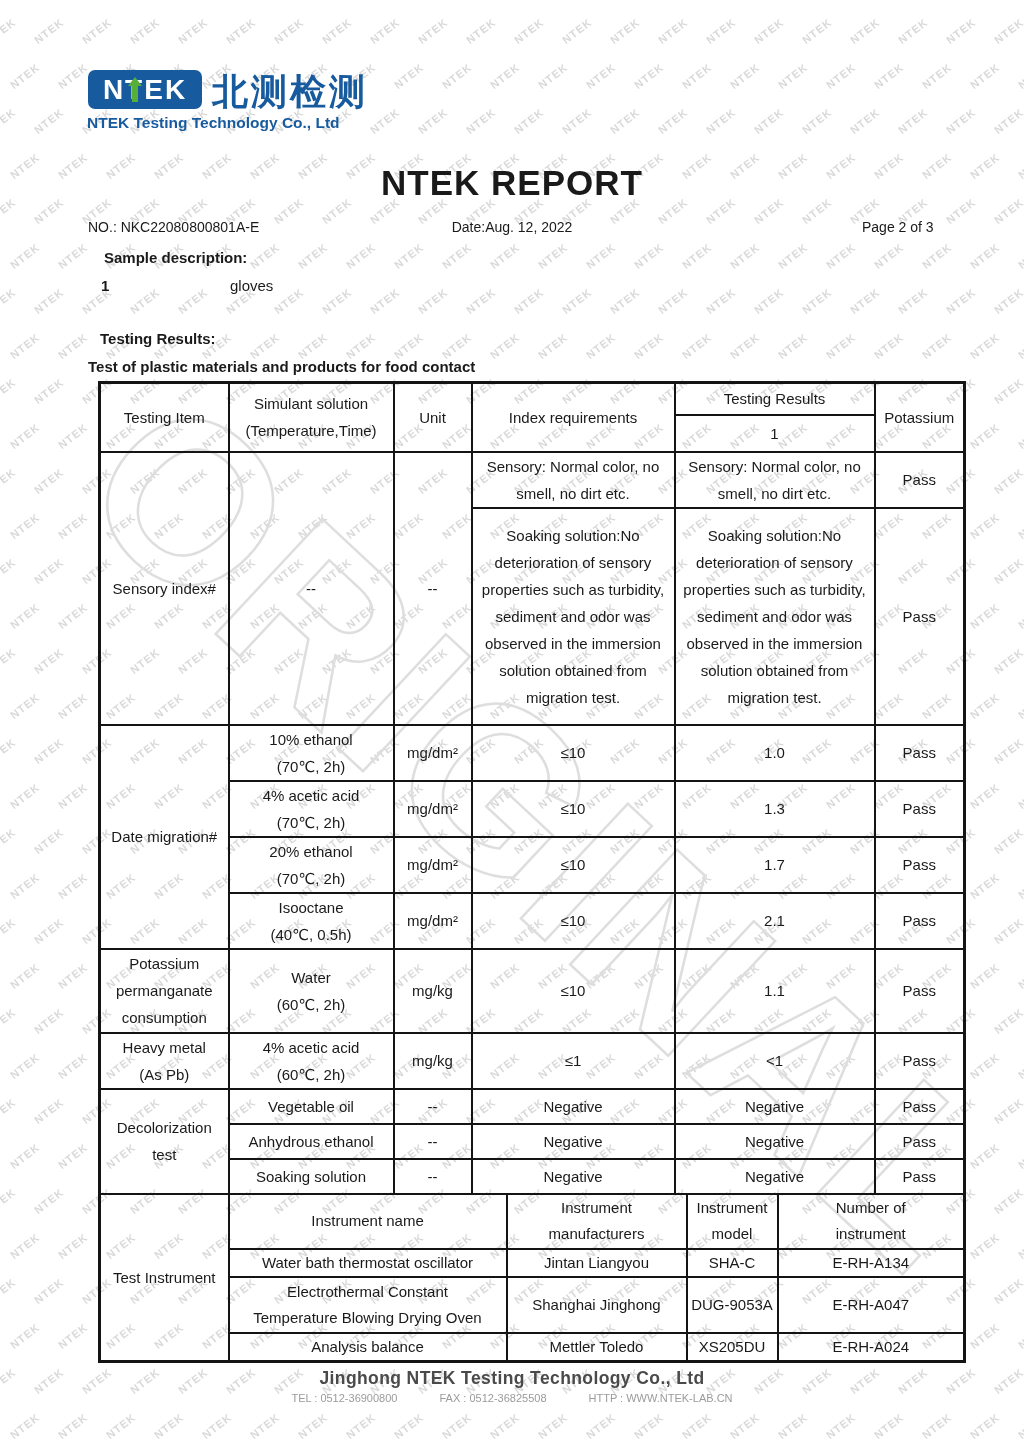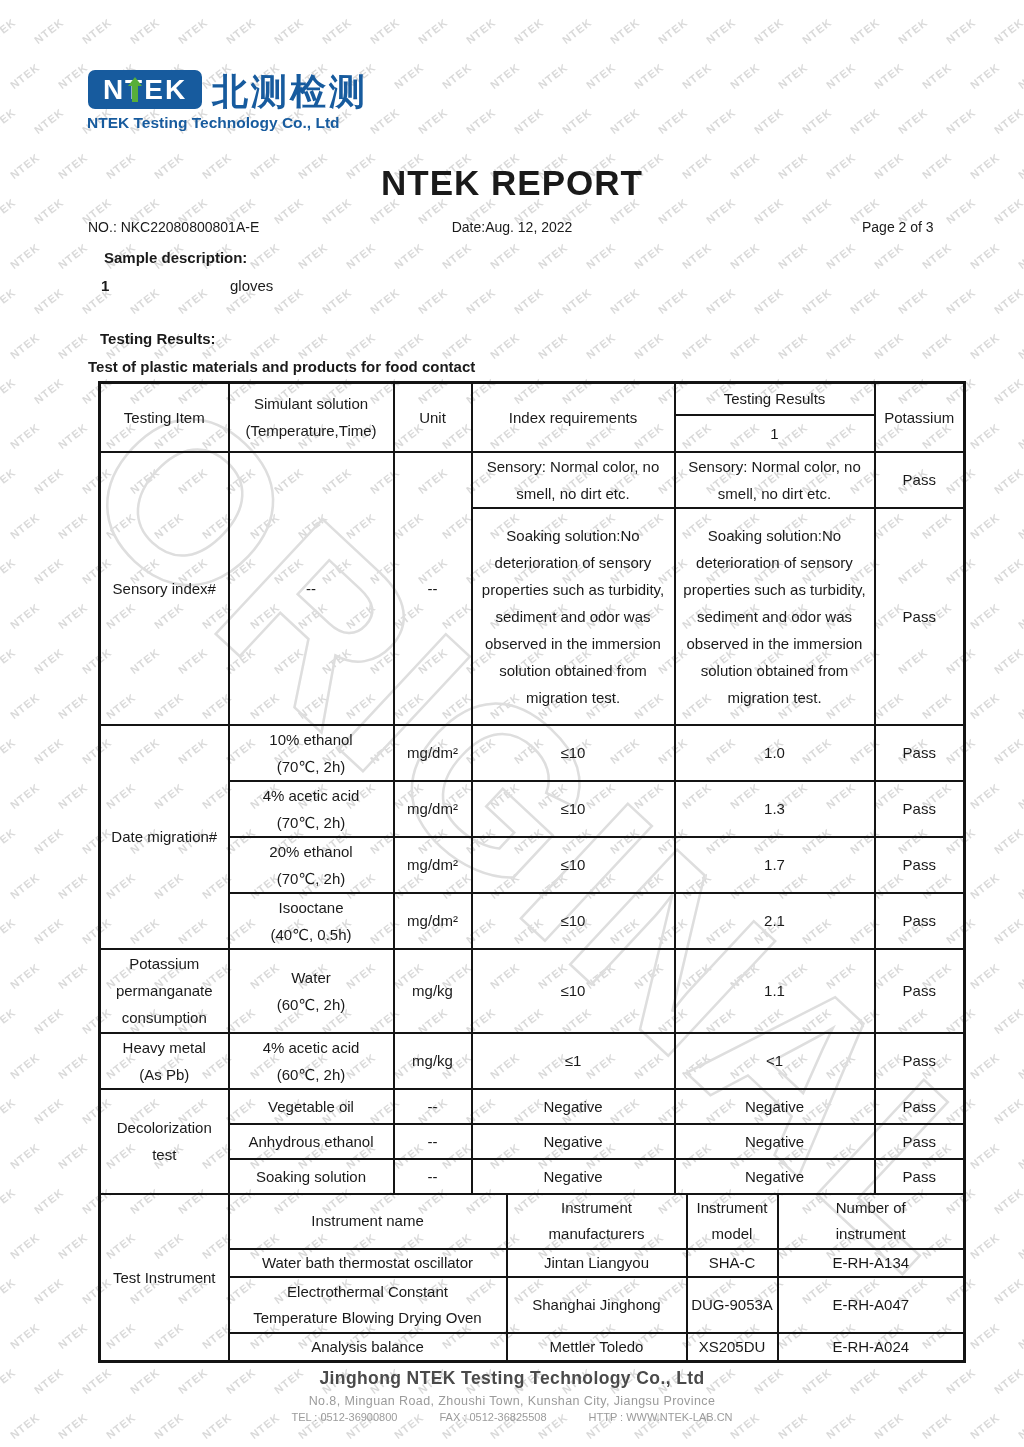--- a/index.html
+++ b/index.html
@@ -991,19 +991,18 @@
             </tr>
           </tbody>
         </table>
       </td>
     </tr>
   </tbody>
 </table>
 
 <div class="abs footer">
   <div class="footer-company">Jinghong NTEK Testing Technology Co., Ltd</div>
-  <div class="footer-address">No.8, Minguan Road, Zhoushi Town, Kunshan City, Jiangsu Province</div>
   <div class="footer-contact">
     <span>TEL : 0512-36900800</span>
     <span>FAX : 0512-36825508</span>
     <span>HTTP : WWW.NTEK-LAB.CN</span>
   </div>
 </div>
 
 </body></html>

